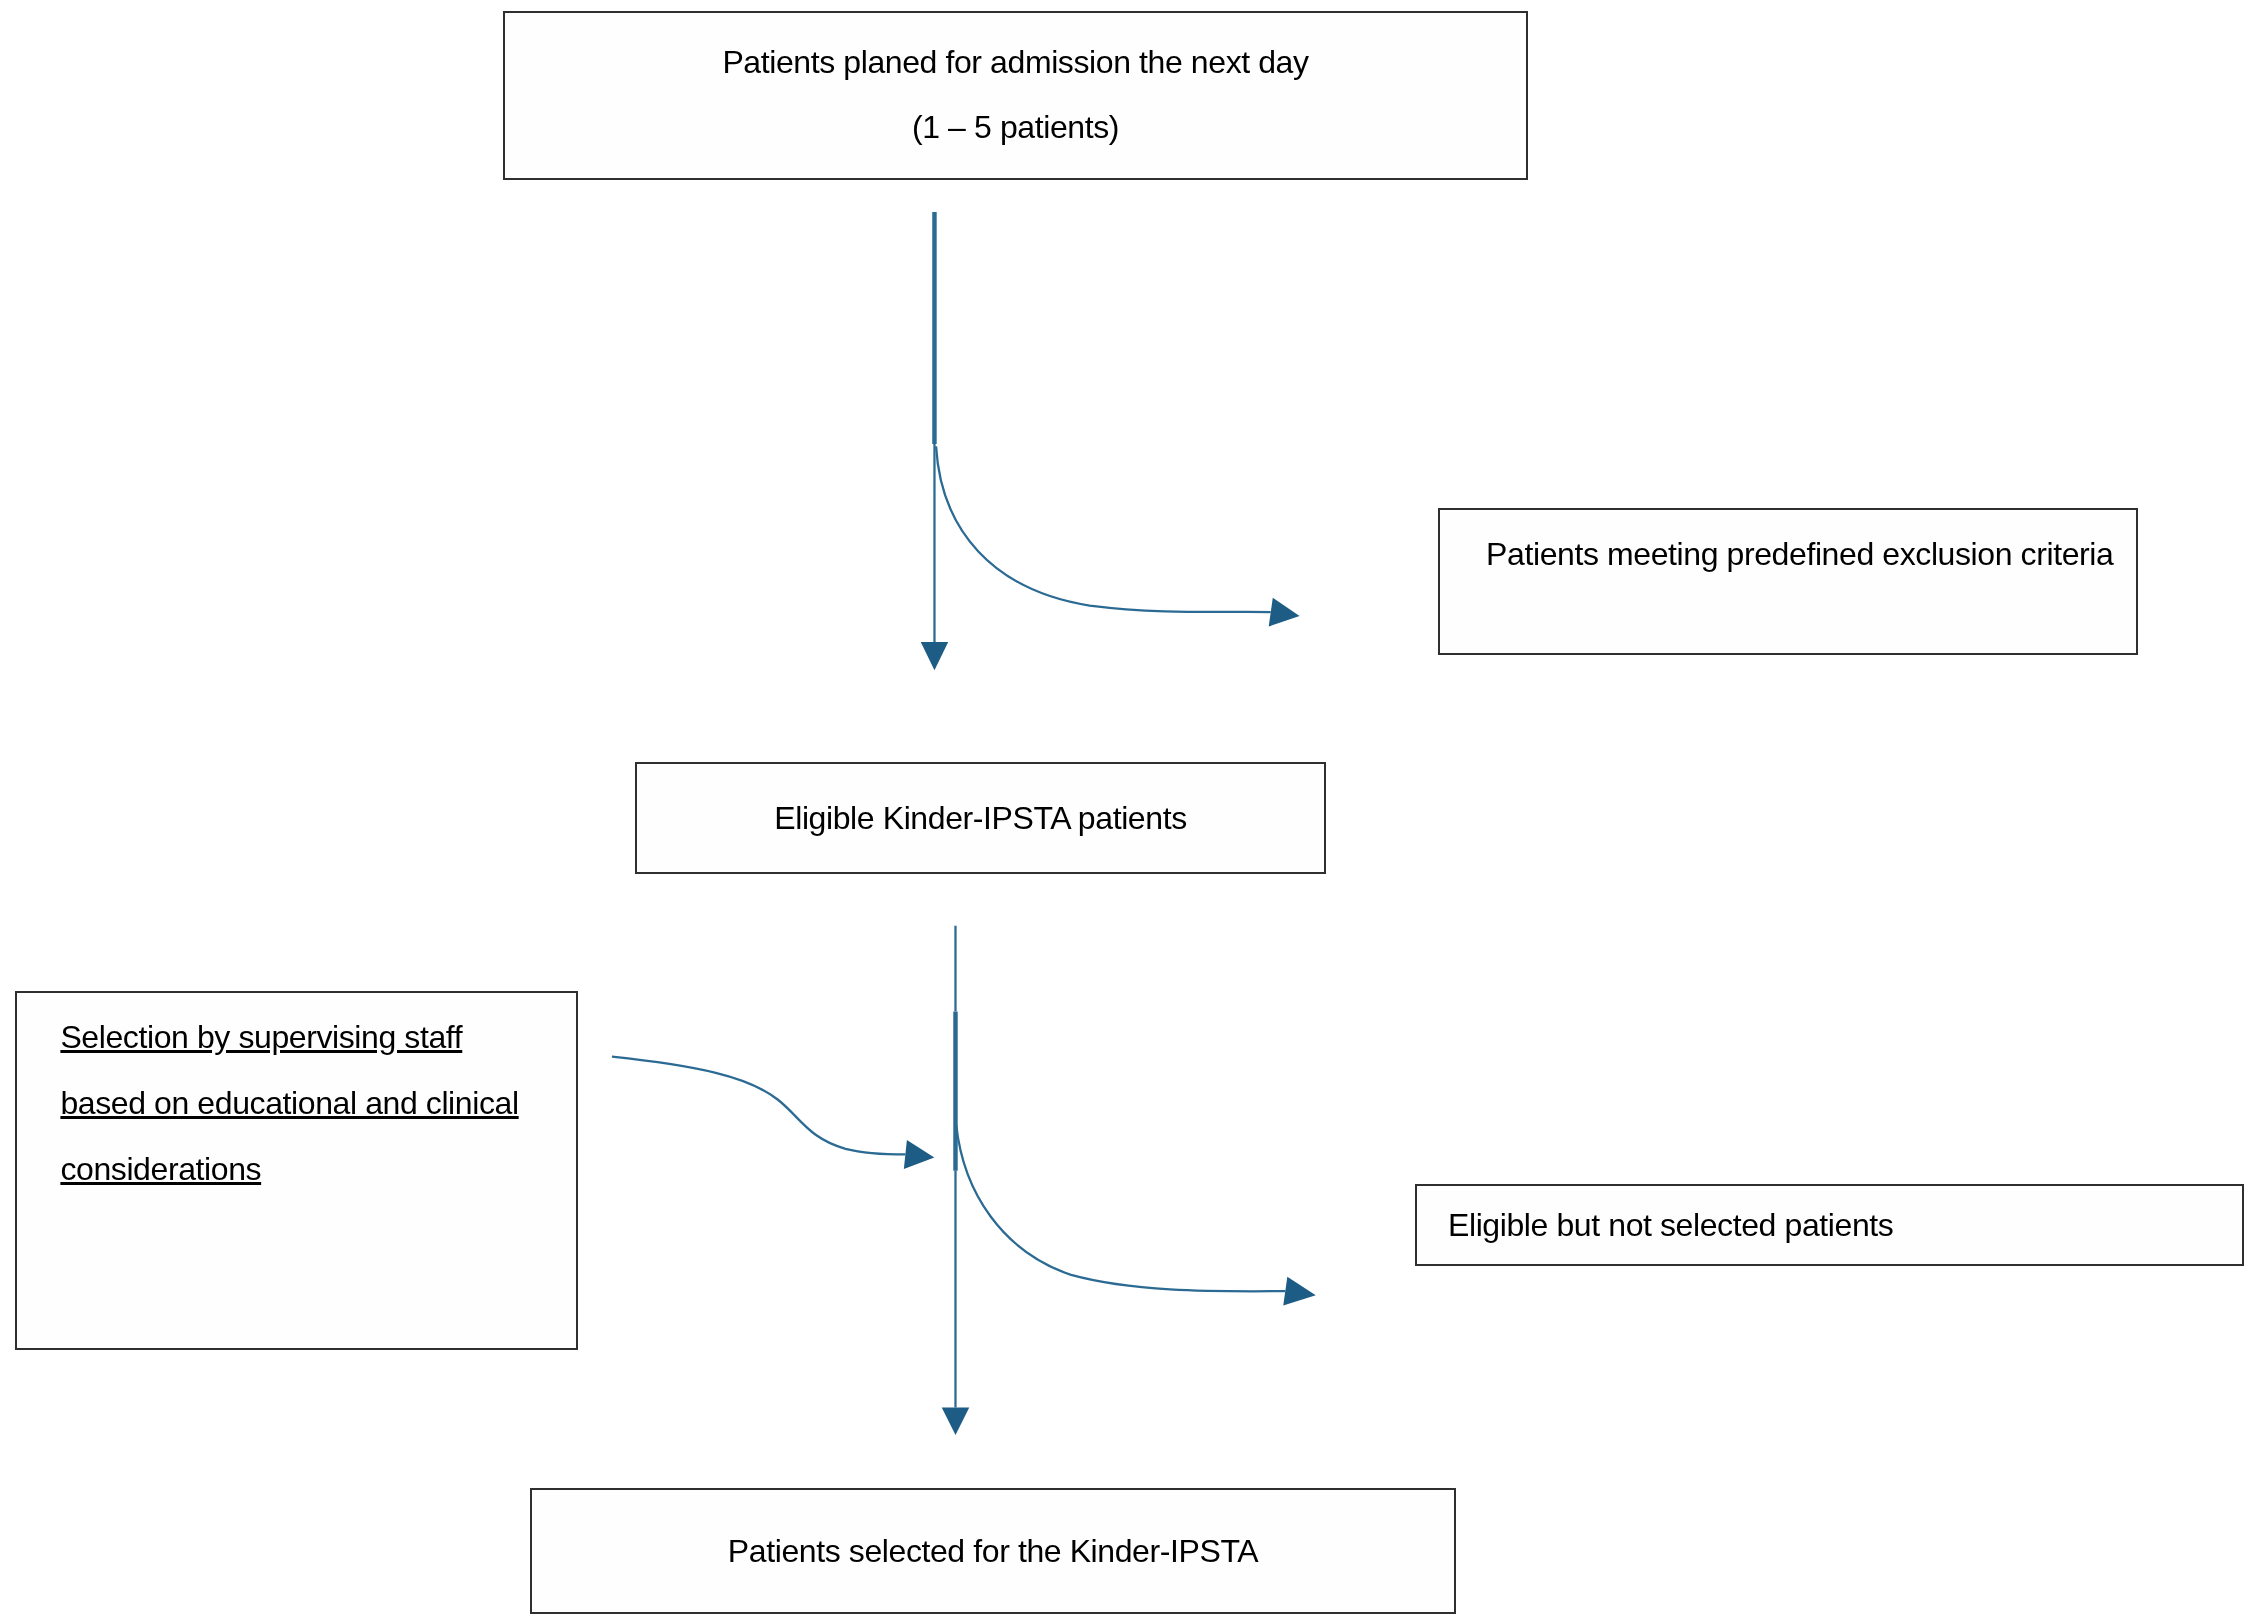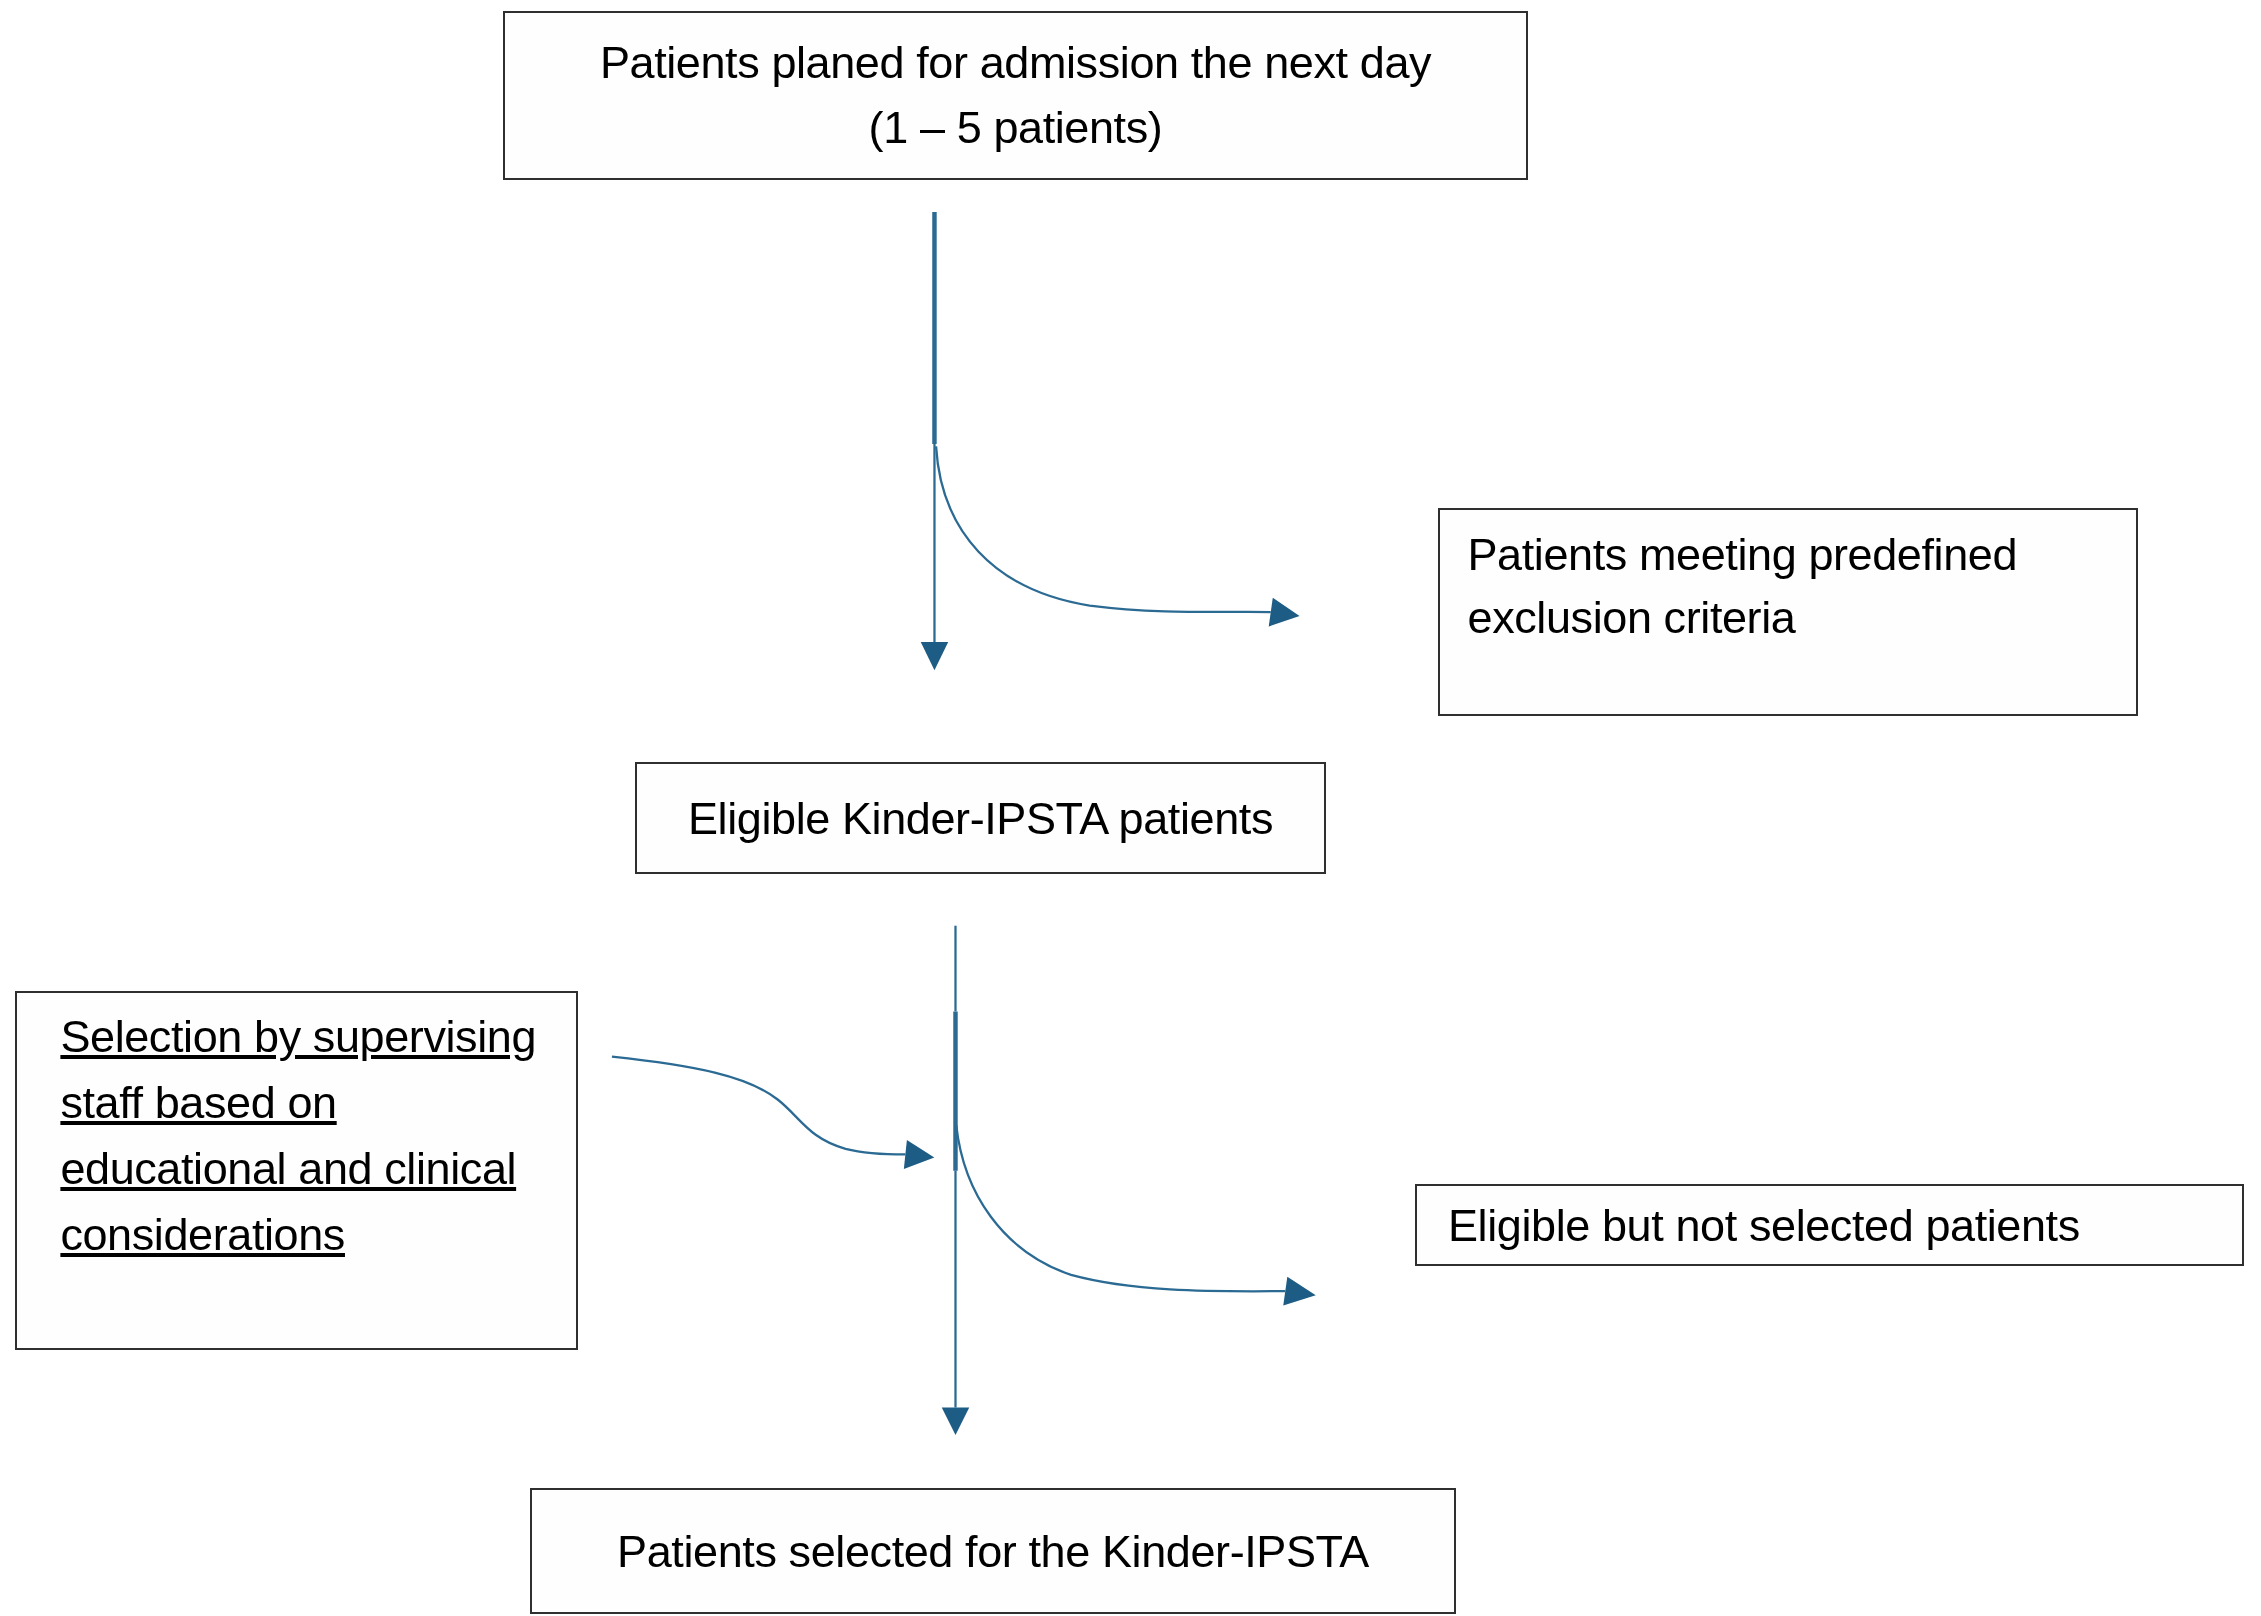--- a/index.html
+++ b/index.html
@@ -2,27 +2,27 @@
 <html style="font-size:13px"><head>
 <meta charset="utf-8">
 <style>
   html,body{margin:0;padding:0;background:#ffffff;}
   .canvas{
     position:relative;width:2261px;height:1617px;background:#ffffff;
     font-family:"Liberation Sans",sans-serif;color:#000;overflow:hidden;
   }
   .box{
     position:absolute;box-sizing:border-box;border:2.4px solid #2f2f2f;
-    background:#fefefe;font-size:45px;letter-spacing:-0.4px;line-height:65px;
+    background:#fefefe;font-size:32px;letter-spacing:-0.4px;line-height:65px;
   }
   .box.center{display:flex;flex-direction:column;align-items:center;justify-content:center;text-align:center;}
   .box.vcenter{display:flex;align-items:center;}
 
   .box-planned   {left:503px;  top:10.5px;   width:1025px; height:169px;}
-  .box-exclusion {left:1438px; top:508px;  width:700px;  height:208px; line-height:63px; padding:13px 22.6px 0 27.5px;}
+  .box-exclusion {left:1438px; top:508px;  width:700px;  height:147px; line-height:63px; padding:13px 22.6px 0 27.5px;text-align:right;}
   .box-eligible  {left:635px;  top:762px;  width:691px;  height:112px;}
   .box-selection {left:15.4px;   top:991px; width:563px;  height:359px; line-height:66px; padding:11.3px 36px 0 43px;text-decoration:underline;}
   .box-notsel    {left:1415px; top:1184px; width:829px; height:82px; padding-left:31px;}
   .box-selected  {left:530px;  top:1488px; width:926px; height:126px;}
 
   svg.arrows{position:absolute;left:0;top:0;width:2261px;height:1617px;}
   .arrow-line{fill:none;stroke-linecap:butt;}
   .head{stroke:none;}
 </style>
 </head>

